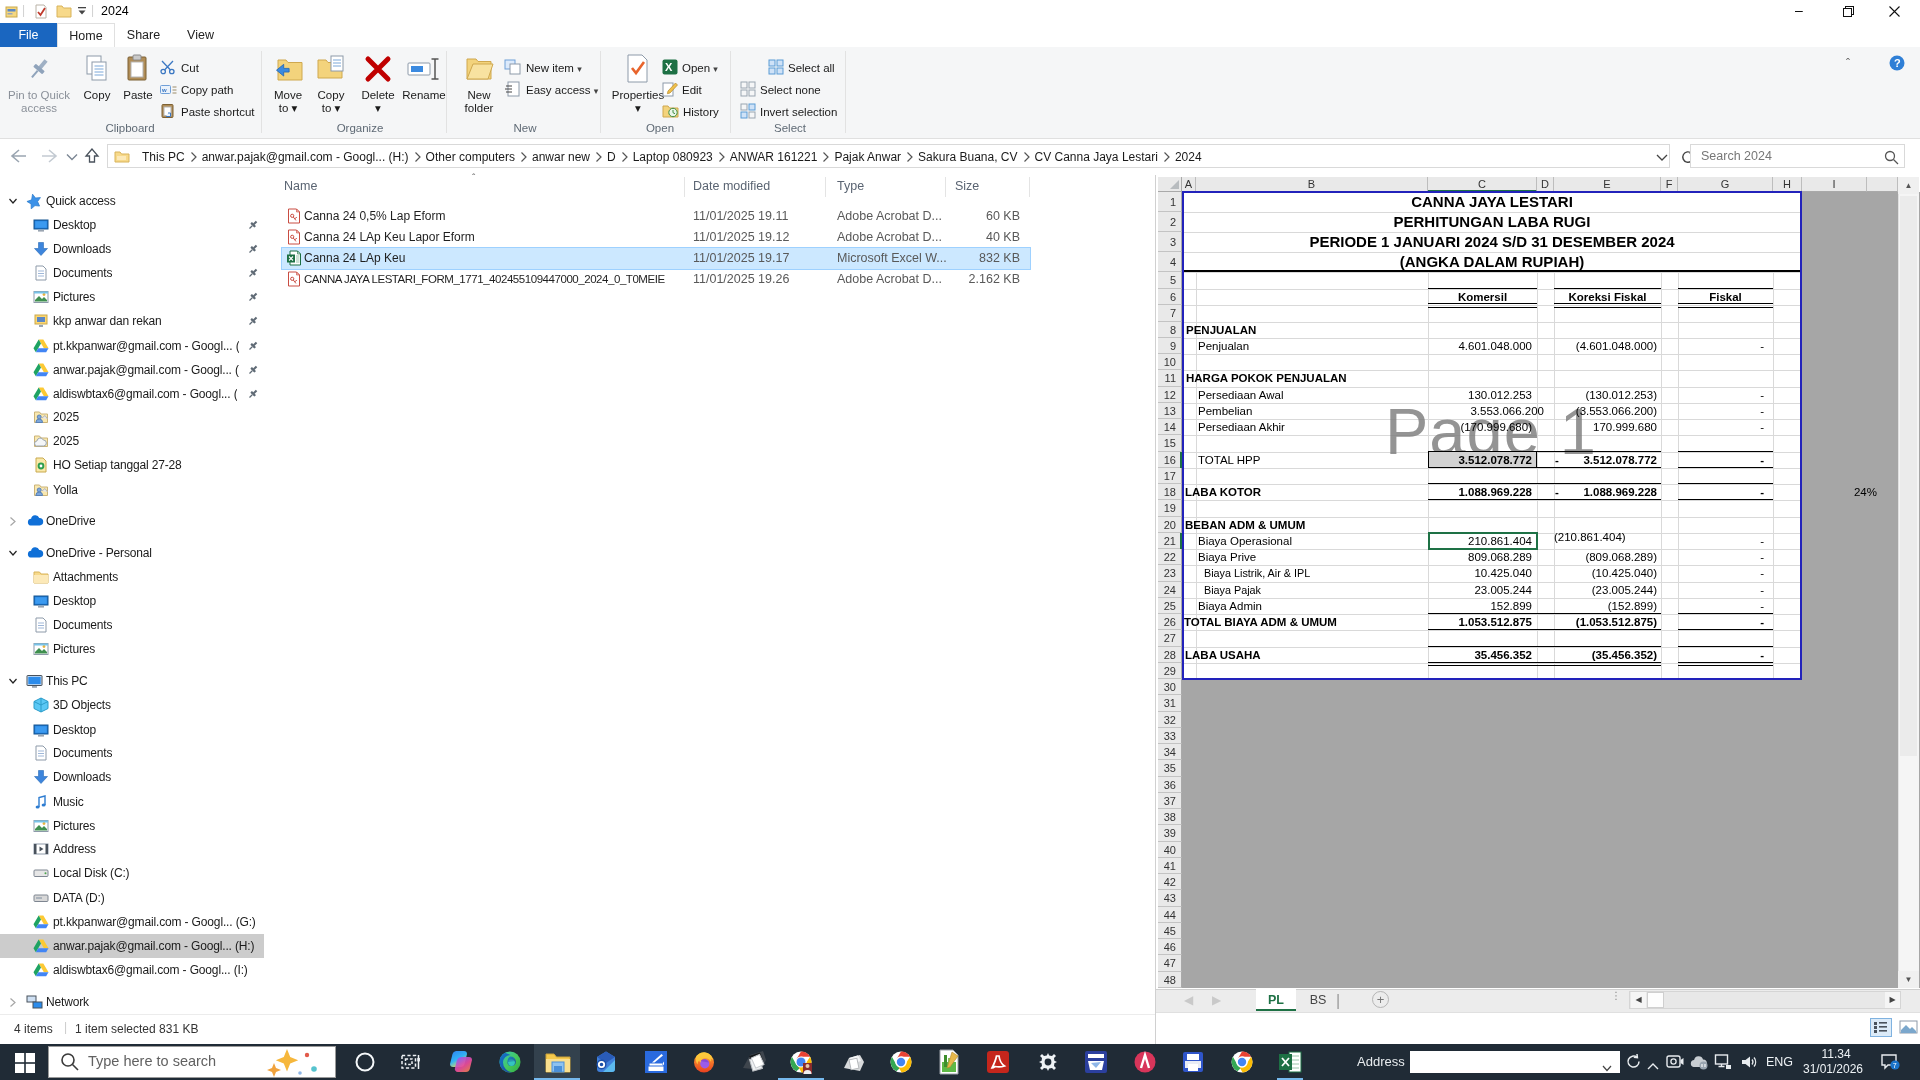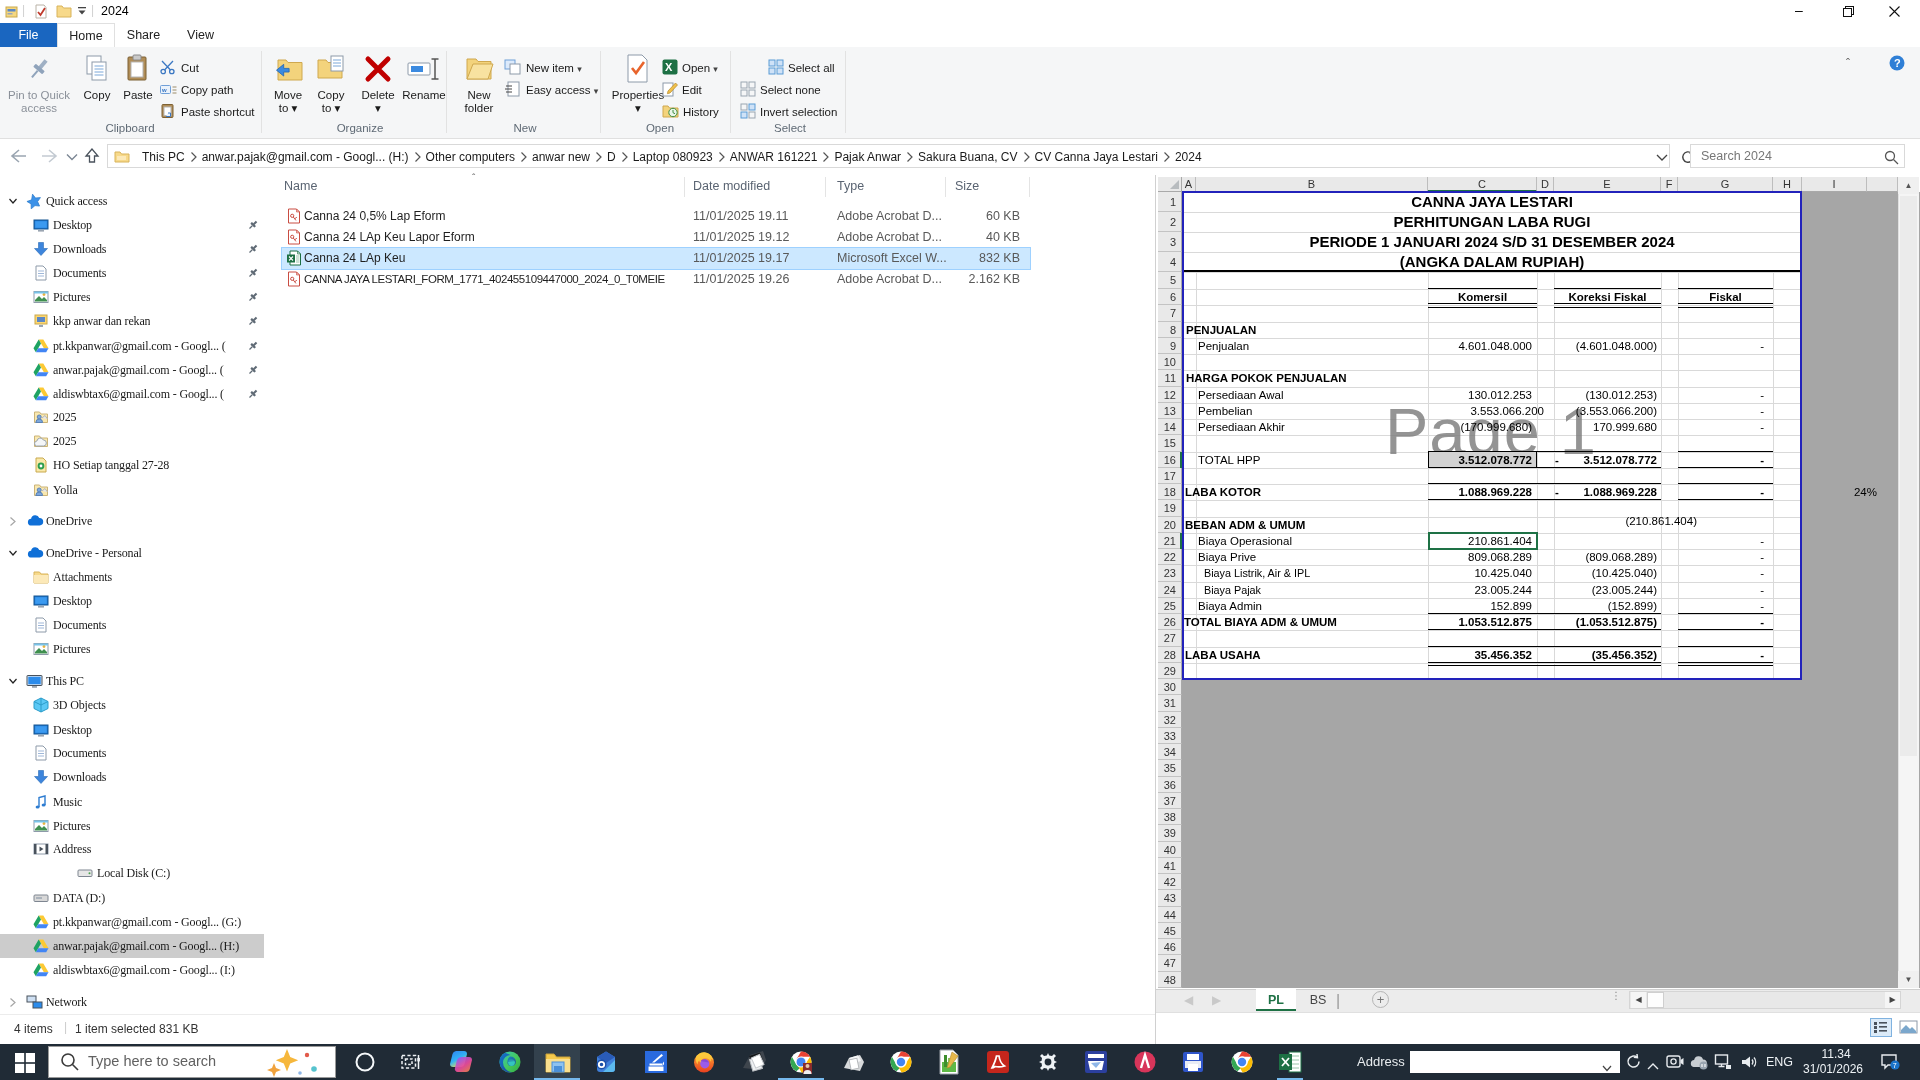--- a/index.html
+++ b/index.html
@@ -19,21 +19,21 @@
   .gsep { position:absolute; top:4px; height:82px; width:1px; background:#e2e2e2; }
   .bigbtn { position:absolute; top:5px; text-align:center; font-size:11.5px; color:#1a1a1a; }
   .bigbtn .lbl { margin-top:3px; line-height:13px; }
   .smallbtn { position:absolute; font-size:11.5px; color:#1a1a1a; height:22px; line-height:22px; white-space:nowrap; }
   .smallbtn svg { vertical-align:-3px; margin-right:4px; }
   
   #addrbar { position:absolute; left:0; top:139px; width:1920px; height:34px; background:#fff; }
   #addrbox { position:absolute; left:107px; top:5px; width:1563px; height:24px; border:1px solid #d9d9d9; background:#fff; font-size:12.5px; color:#1a1a1a; }
   #searchbox { position:absolute; left:1690px; top:5px; width:215px; height:24px; border:1px solid #d9d9d9; background:#fff; font-size:12.5px; color:#777; }
   
-  #sidebar { position:absolute; left:0; top:173px; width:264px; height:841px; background:#fff;font-family:Liberation Serif, serif; }
+  #sidebar { position:absolute; left:0; top:173px; width:264px; height:841px; background:#fff; }
   .sideitem { position:absolute; height:24px; line-height:24px; font-size:12px; letter-spacing:-0.15px; color:#1a1a1a; white-space:nowrap; }
   
   #filelist { position:absolute; left:264px; top:173px; width:891px; height:841px; background:#fff; }
   .fhead { position:absolute; top:4px; height:19px; line-height:19px; font-size:12.5px; color:#5a6472; }
   .fcoldiv { position:absolute; top:4px; height:20px; width:1px; background:#e4e4e4; }
   .frow { position:absolute; left:18px; width:748px; height:21px; }
   .frow.sel { background:#cce8ff; outline:1px solid #9ed1ff; }
   .fname { position:absolute; left:22px; top:0; height:21px; line-height:21px; font-size:12px; color:#1f1f1f; white-space:nowrap; }
   .fmeta { position:absolute; top:0; height:21px; line-height:21px; font-size:12.5px; color:#595959; white-space:nowrap; }
   
@@ -613,21 +613,21 @@
     </div>
     <div class="sideitem" style="left: 0px; top: 664px; width: 264px;">
       <span style="position:absolute;left:33px;top:4px;"><svg width="16" height="16">
           <rect x="1" y="3" width="14" height="10" fill="#fff" stroke="#8d9aa9"></rect>
           <rect x="1" y="3" width="2.5" height="10" fill="#49525c"></rect>
           <rect x="12.5" y="3" width="2.5" height="10" fill="#49525c"></rect>
           <path d="M6.5 5.5 l4 2.5 -4 2.5 Z" fill="#49525c"></path>
         </svg></span>
       <span style="position:absolute;left:53px;top:0;max-width:205px;overflow:hidden;">Address</span>
     </div>
-    <div class="sideitem" style="left: 0px; top: 688px; width: 264px; margin-left: 44px;">
+    <div class="sideitem" style="left: 0px; top: 688px; width: 264px;">
       <span style="position:absolute;left:33px;top:4px;"><svg width="16" height="16">
           <rect x="1" y="5" width="14" height="6.5" rx="1" fill="#e6e6e6" stroke="#7e8691"></rect>
           <circle cx="12.5" cy="8.2" r="1" fill="#4aa34d"></circle>
         </svg></span>
       <span style="position:absolute;left:53px;top:0;max-width:205px;overflow:hidden;">Local Disk (C:)</span>
     </div>
     <div class="sideitem" style="left: 0px; top: 713px; width: 264px;">
       <span style="position:absolute;left:33px;top:4px;"><svg width="16" height="16">
           <rect x="1" y="5" width="14" height="6.5" rx="1" fill="#d8d8d8" stroke="#7e8691"></rect>
           <rect x="3" y="7" width="6" height="2" fill="#aab2bb"></rect>
@@ -902,21 +902,21 @@
     <div class="xtxt" style="left: 399px; top: 276.5px; width: 11px; height: 16.25px; line-height: 16.25px; text-align: left; font-weight: bold;">-</div>
     <div class="xtxt" style="left: 29px; top: 309px; width: 236px; height: 16.25px; line-height: 16.25px; text-align: left; font-weight: bold;">LABA KOTOR</div>
     <div class="xtxt" style="left: 272px; top: 309px; width: 104px; height: 16.25px; line-height: 16.25px; text-align: right; font-weight: bold;">1.088.969.228</div>
     <div class="xtxt" style="left: 398px; top: 309px; width: 103px; height: 16.25px; line-height: 16.25px; text-align: right; font-weight: bold;">1.088.969.228</div>
     <div class="xtxt" style="left: 522px; top: 309px; width: 86px; height: 16.25px; line-height: 16.25px; text-align: right; font-weight: bold;">-</div>
     <div class="xtxt" style="left: 399px; top: 309px; width: 11px; height: 16.25px; line-height: 16.25px; text-align: left; font-weight: bold;">-</div>
     <div class="xtxt" style="left: 646px; top: 309px; width: 75px; height: 16.25px; line-height: 16.25px; text-align: right;">24%</div>
     <div class="xtxt" style="left: 29px; top: 341.5px; width: 236px; height: 16.25px; line-height: 16.25px; text-align: left; font-weight: bold;">BEBAN ADM &amp; UMUM</div>
     <div class="xtxt" style="left: 42px; top: 357.75px; width: 223px; height: 16.25px; line-height: 16.25px; text-align: left;">Biaya Operasional</div>
     <div class="xtxt" style="left: 272px; top: 357.75px; width: 104px; height: 16.25px; line-height: 16.25px; text-align: right;">210.861.404</div>
-    <div class="xtxt" style="left: 398px; top: 338px; width: 103px; height: 16.25px; line-height: 16.25px; text-align: right; margin-left: 40px;">(210.861.404)</div>
+    <div class="xtxt" style="left: 398px; top: 354px; width: 103px; height: 16.25px; line-height: 16.25px; text-align: left;">(210.861.404)</div>
     <div class="xtxt" style="left: 522px; top: 357.75px; width: 86px; height: 16.25px; line-height: 16.25px; text-align: right;">-</div>
     <div class="xtxt" style="left: 42px; top: 374px; width: 223px; height: 16.25px; line-height: 16.25px; text-align: left;">Biaya Prive</div>
     <div class="xtxt" style="left: 272px; top: 374px; width: 104px; height: 16.25px; line-height: 16.25px; text-align: right;">809.068.289</div>
     <div class="xtxt" style="left: 398px; top: 374px; width: 103px; height: 16.25px; line-height: 16.25px; text-align: right;">(809.068.289)</div>
     <div class="xtxt" style="left: 522px; top: 374px; width: 86px; height: 16.25px; line-height: 16.25px; text-align: right;">-</div>
     <div class="xtxt" style="left: 48px; top: 390.25px; width: 217px; height: 16.25px; line-height: 16.25px; text-align: left; font-size: 10.8px;">Biaya Listrik, Air &amp; IPL</div>
     <div class="xtxt" style="left: 272px; top: 390.25px; width: 104px; height: 16.25px; line-height: 16.25px; text-align: right;">10.425.040</div>
     <div class="xtxt" style="left: 398px; top: 390.25px; width: 103px; height: 16.25px; line-height: 16.25px; text-align: right;">(10.425.040)</div>
     <div class="xtxt" style="left: 522px; top: 390.25px; width: 86px; height: 16.25px; line-height: 16.25px; text-align: right;">-</div>
     <div class="xtxt" style="left: 48px; top: 406.5px; width: 217px; height: 16.25px; line-height: 16.25px; text-align: left; font-size: 10.8px;">Biaya Pajak</div>

